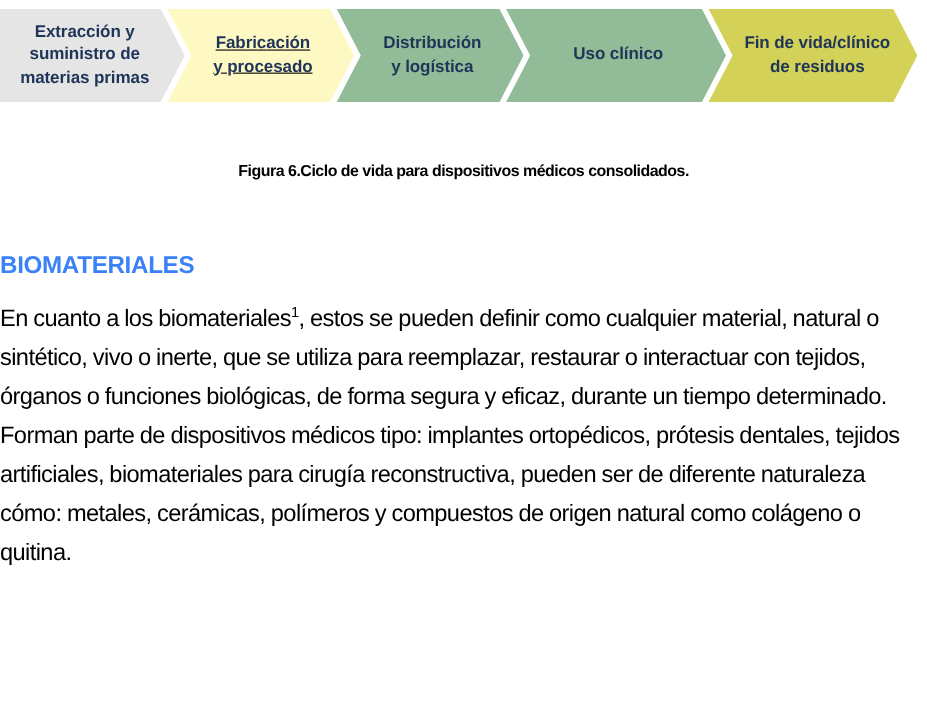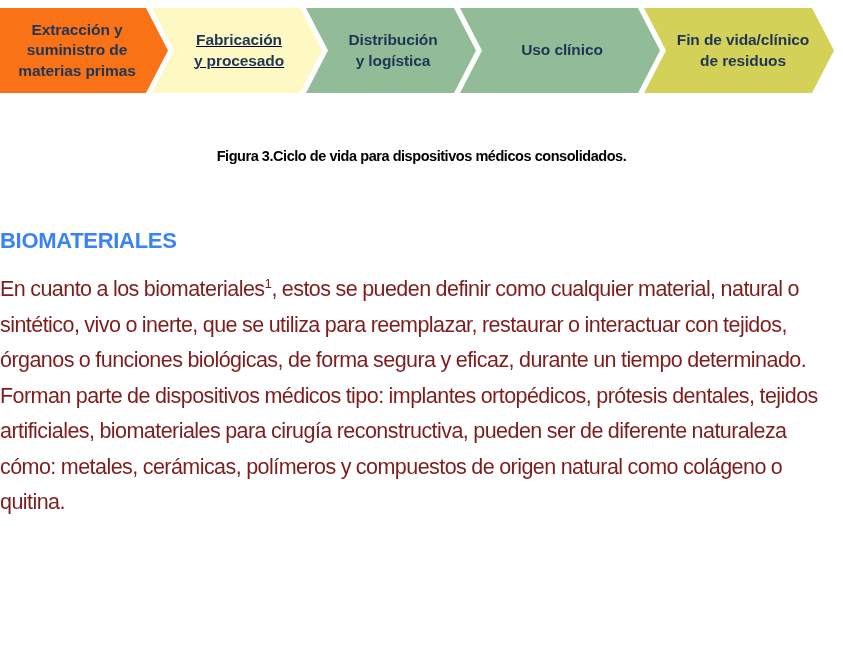--- a/index.html
+++ b/index.html
@@ -117,38 +117,38 @@
     font-weight: bold;
     font-size: 22px;
     color: #3b82f6;
     letter-spacing: -0.3px;
     margin: 0 0 18px 0;
   }
   #body-paragraph {
     font-family: "Liberation Sans", sans-serif;
     font-size: 21.5px;
     line-height: 35.5px;
-    color: #7f1d1d;
+    color: #000000;
     letter-spacing: -0.55px;
     margin: 0;
     width: 843px;
     word-spacing: -0.4px;
   }
   #body-paragraph sup {
     font-size: 0.62em;
     vertical-align: super;
     line-height: 0;
   }
 </style>
 </head>
 <body>
 
 <div id="lifecycle-diagram">
 
-  <div class="chevron" id="chevron-1" style="background: #f97316;">
+  <div class="chevron" id="chevron-1" style="background: #e5e5e5;">
     <span class="chevron-label" style="color: rgb(31, 53, 88);">Extracción y
 suministro de
 materias primas</span>
   </div>
 
   <div class="chevron" id="chevron-2" style="background: #fef9c3; text-decoration: underline;">
     <span class="chevron-label" style="color: rgb(31, 53, 88);">Fabricación
 y procesado</span>
   </div>
 
@@ -161,21 +161,21 @@
 y logística</span>
   </div>
 
   <div class="chevron" id="chevron-5" style="background: rgb(212, 209, 89);">
     <span class="chevron-label" style="color: rgb(31, 53, 88);">Fin de vida/clínico
 de residuos</span>
   </div>
 
 </div>
 
-<div id="figure-caption">Figura 3.Ciclo de vida para dispositivos médicos consolidados.</div>
+<div id="figure-caption">Figura 6.Ciclo de vida para dispositivos médicos consolidados.</div>
 
 <div id="content-section">
 
   <h2 id="section-heading">BIOMATERIALES</h2>
 
   <p id="body-paragraph"><span>En cuanto a los biomateriales</span><sup>1</sup><span>, estos se pueden definir como cualquier material, natural o sintético, vivo o inerte, que se utiliza para reemplazar, restaurar o interactuar con tejidos, órganos o funciones biológicas, de forma segura y eficaz, durante un tiempo determinado. Forman parte de dispositivos médicos tipo: implantes ortopédicos, prótesis dentales, tejidos artificiales, biomateriales para cirugía reconstructiva, pueden ser de diferente naturaleza cómo: metales, cerámicas, polímeros y compuestos de origen natural como colágeno o quitina.</span></p>
 
 </div>
 
 </body></html>

